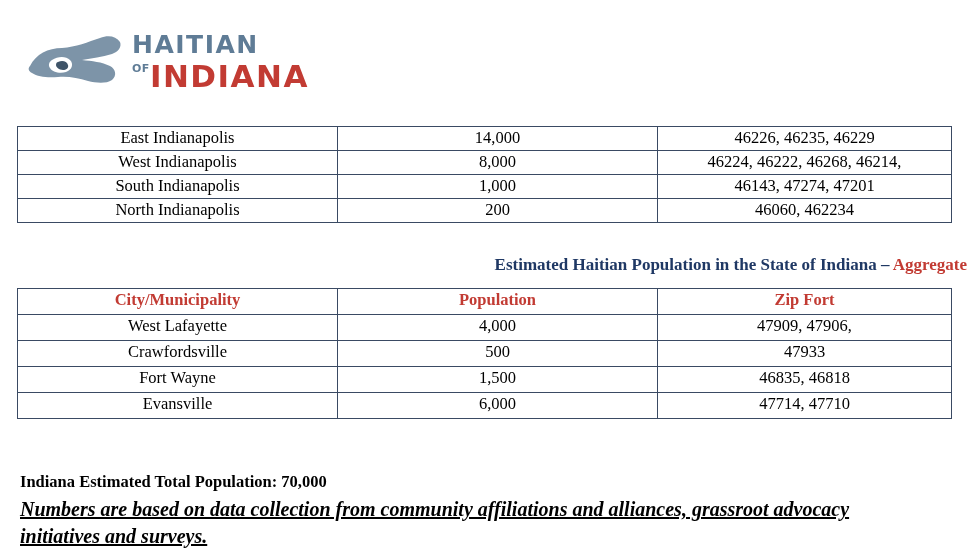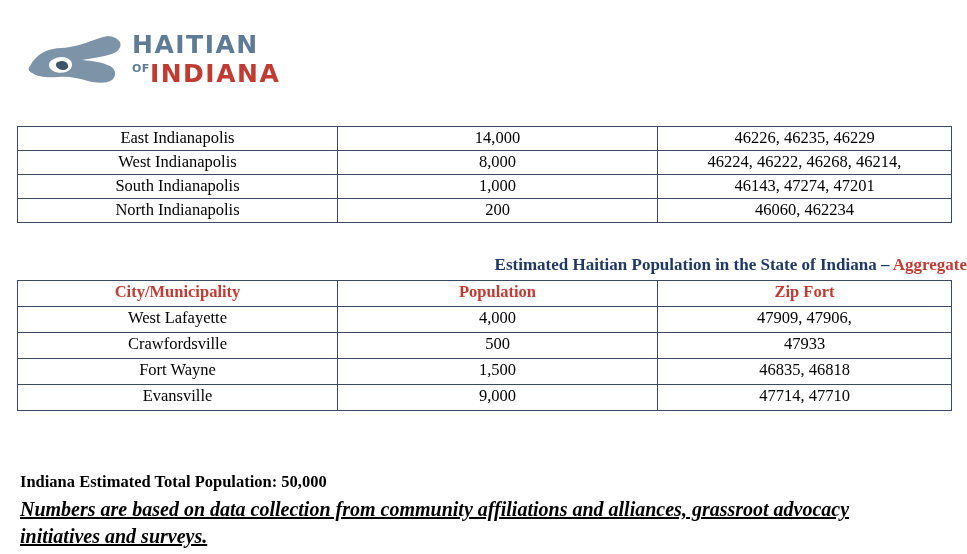--- a/index.html
+++ b/index.html
@@ -61,21 +61,21 @@
     letter-spacing: 0.5px;
     vertical-align: top;
     display: inline-block;
     line-height: 1.0;
     transform: translateY(2px);
   }
   .logo-indiana {
     color: #c23b33;
     font-weight: bold;
     letter-spacing: 1.5px;
-    font-size: 25px;
+    font-size: 31px;
   }
 
   
   table {
     border-collapse: collapse;
     table-layout: fixed;
     font-size: 16.5px;
   }
   table td, table th {
     border: 1px solid #3a4a63;
@@ -90,21 +90,21 @@
   }
   .tbl-top {
     position: absolute;
     left: 17px;
     top: 126px;
     width: 934px;
   }
   .tbl-bottom {
     position: absolute;
     left: 17px;
-    top: 280px;
+    top: 288px;
     width: 934px;
     border-radius: 17px;
   }
   .tbl-bottom td, .tbl-bottom th { height: 26px; }
   .col-city   { width: 320px; }
   .col-pop    { width: 320px; }
   .col-zip    { width: 294px; }
 
   .hdr-cell {
     color: #c23b33;
@@ -232,24 +232,24 @@
         <td>500</td>
         <td>47933</td>
       </tr>
       <tr>
         <td>Fort Wayne</td>
         <td>1,500</td>
         <td>46835, 46818</td>
       </tr>
       <tr>
         <td>Evansville</td>
-        <td>9,000</td>
+        <td>6,000</td>
         <td>47714, 47710</td>
       </tr>
     </tbody>
   </table>
 
   <div class="footer">
-    <div class="footer-total">Indiana Estimated Total Population: 50,000</div>
+    <div class="footer-total">Indiana Estimated Total Population: 70,000</div>
     <div class="footer-note">Numbers are based on data collection from community affiliations and alliances, grassroot advocacy initiatives and surveys.</div>
   </div>
 
 </div>
 
 </body></html>

